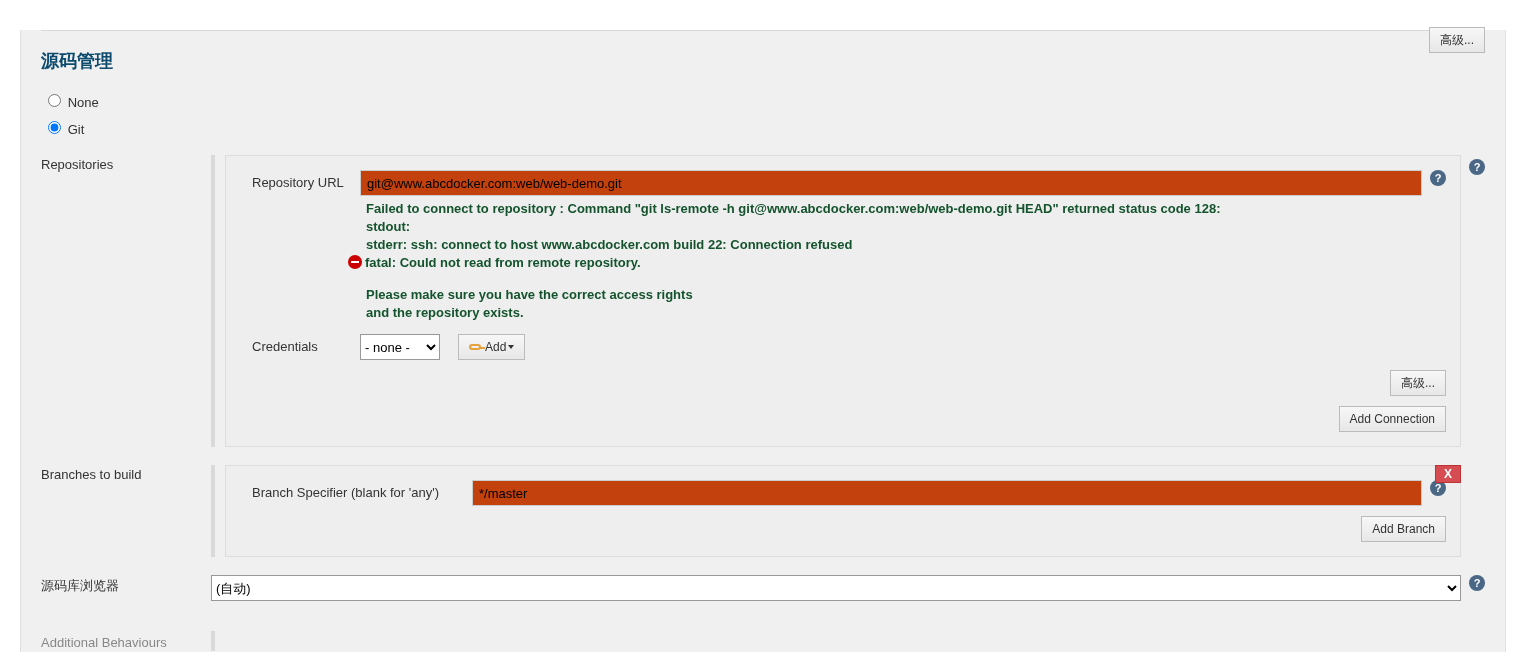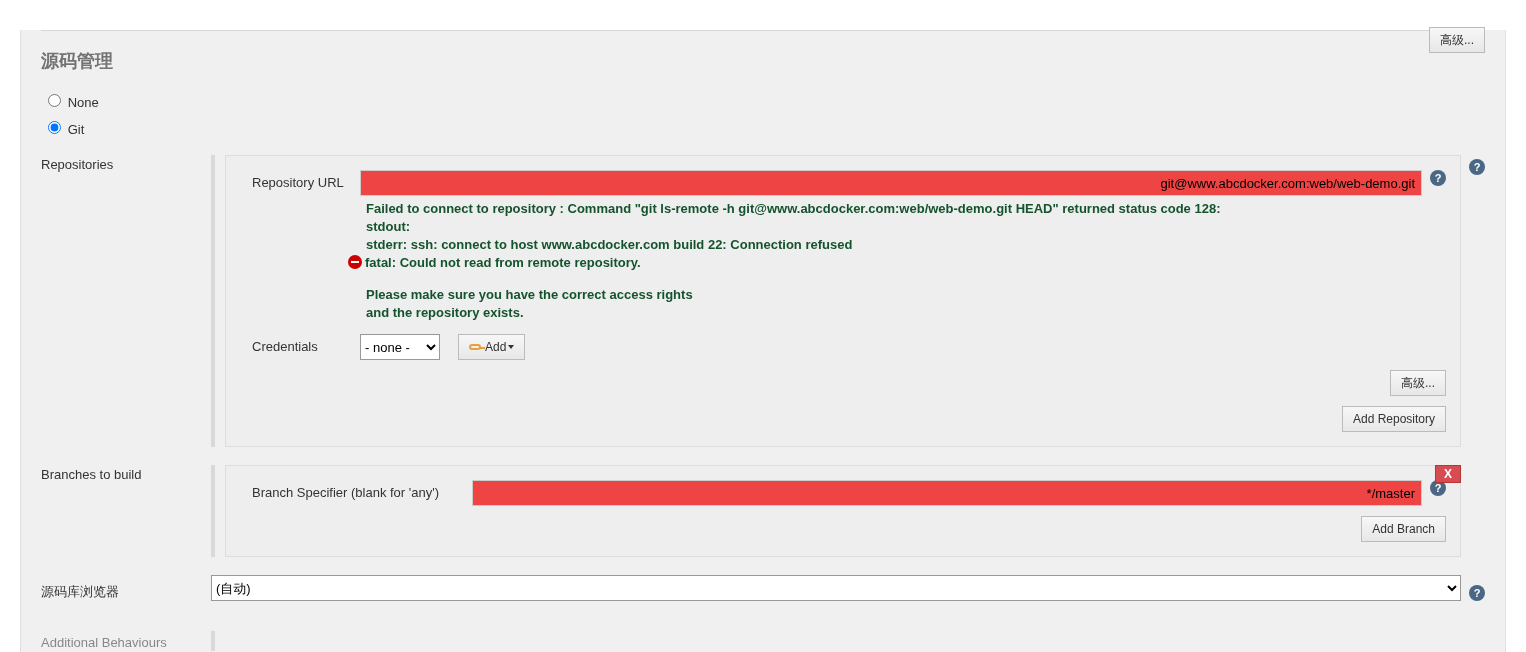--- a/index.html
+++ b/index.html
@@ -21,21 +21,21 @@
     background: #f0f0f0;
   }
   .top-adv {
     position: absolute;
     top: -3px;
     right: 20px;
   }
   .section-title {
     font-size: 18px;
     font-weight: bold;
-    color: #737373;
+    color: #0c4a6e;
     margin: 18px 0 18px 0;
   }
   .divider {
     height: 1px;
     background: #d8d8d8;
     margin: 0 0 0 0;
   }
   .radio-row {
     margin: 8px 0 8px 2px;
   }
@@ -85,22 +85,21 @@
     flex: 1;
     display: flex;
     align-items: flex-start;
   }
   input[type="text"] {
     width: 100%;
     height: 26px;
     padding: 3px 6px;
     font-size: 13px;
     border: 1px solid #ccc;
-    background: #ef4444;
-    text-align: right;
+    background: #c2410c;
   }
   .help-icon {
     width: 16px; height: 16px;
     border-radius: 50%;
     background: #4a6785;
     color: #fff;
     font-size: 11px;
     font-weight: bold;
     line-height: 16px;
     text-align: center;
@@ -201,21 +200,21 @@
     width: 0; height: 0;
     border-left: 3px solid transparent;
     border-right: 3px solid transparent;
     border-top: 4px solid #333;
     margin-left: 2px;
     vertical-align: 2px;
   }
   .browser-row {
     display: flex;
     margin-top: 18px;
-    align-items: flex-end;
+    align-items: flex-start;
   }
   .browser-row .left-col {
     width: 170px;
   }
   .browser-row select {
     flex: 1;
   }
   .additional-row {
     display: flex;
     margin-top: 30px;
@@ -294,21 +293,21 @@
               </div>
             </div>
 
             <div class="btn-row-right">
               <button class="btn">
                   <span>高级...</span>
                 </button>
             </div>
             <div class="btn-row-right">
               <button class="btn">
-                  <span>Add Repository</span>
+                  <span>Add Connection</span>
                 </button>
             </div>
           </div>
           <div class="outer-help">?</div>
         </div>
       </div>
     </div>
 
     <div class="config-block">
       <div class="left-col">Branches to build</div>

